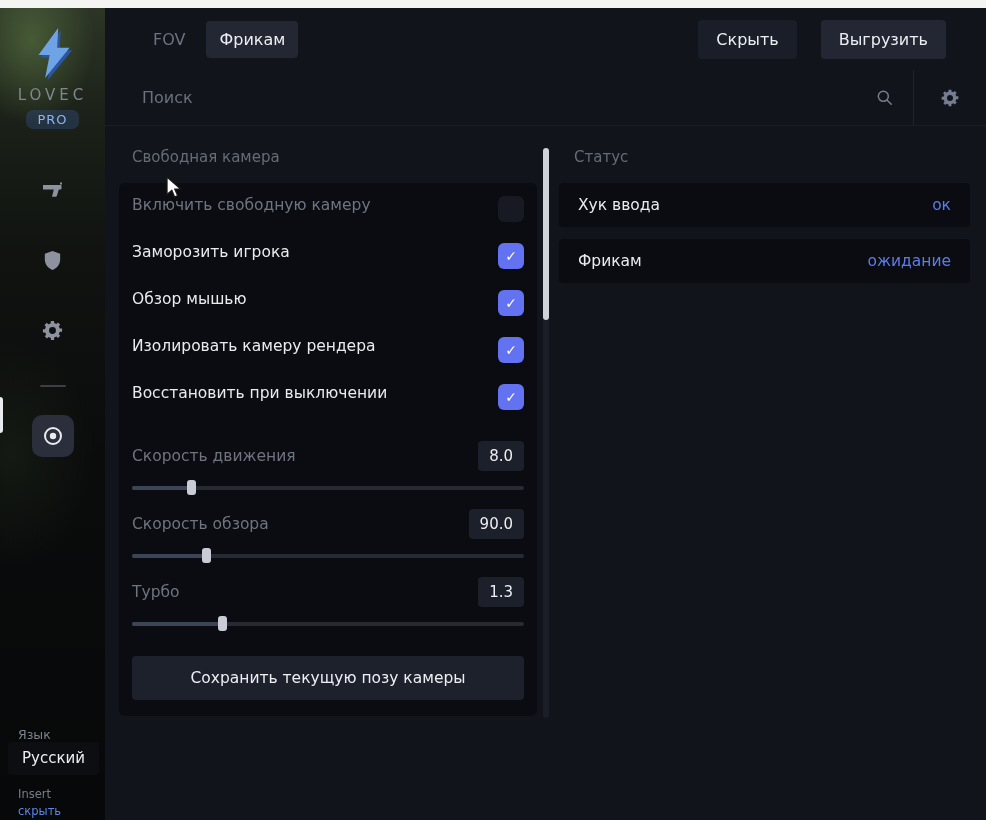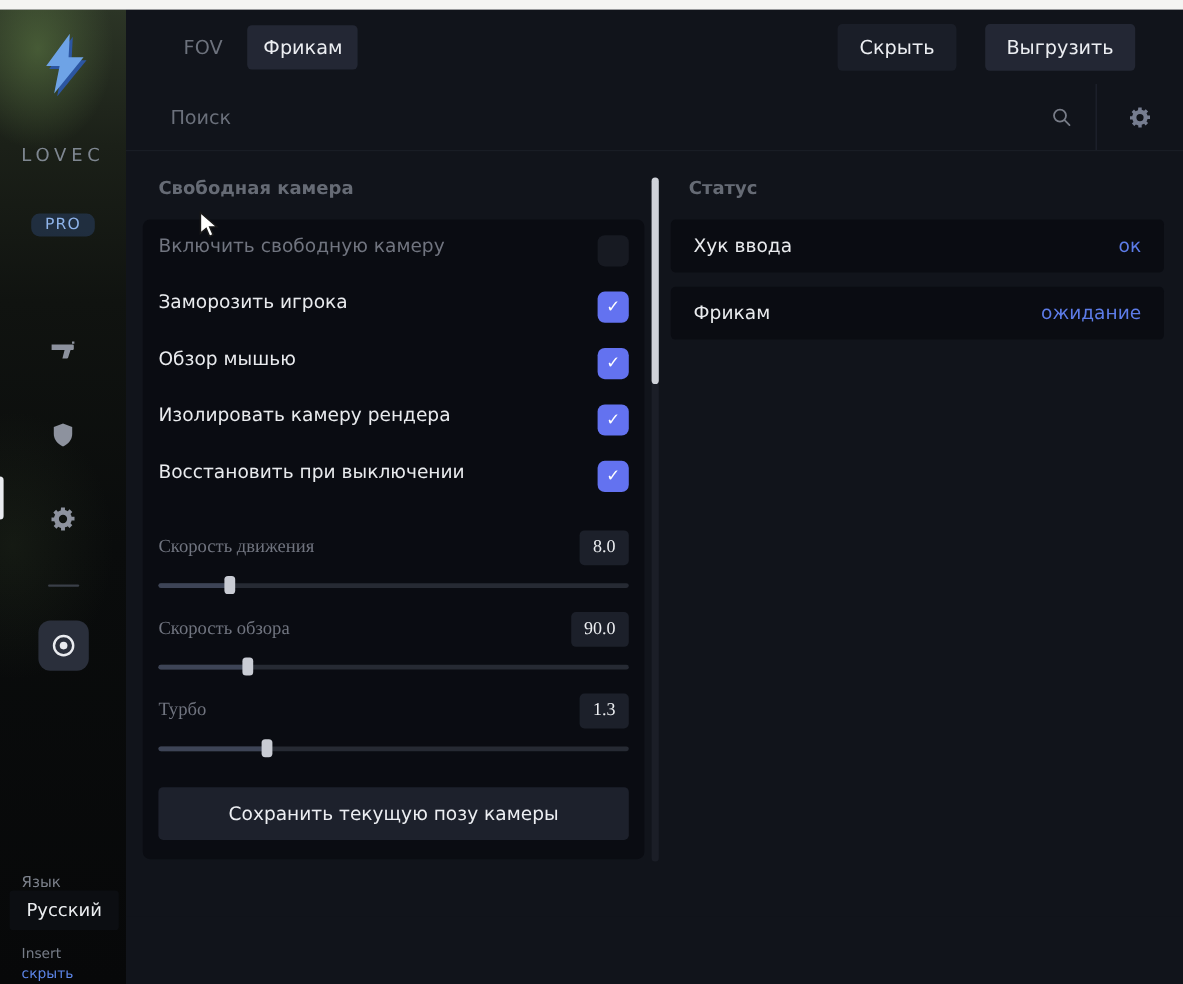--- a/index.html
+++ b/index.html
@@ -9,21 +9,21 @@
   
   .top-strip { position:absolute; left:0; top:0; width:986px; height:8px; background:#f4f4f2; z-index:5; }
 
   
   .sidebar {
     position:absolute; left:0; top:8px; width:105px; height:812px; z-index:4;
     background:
       radial-gradient(90px 120px at 30% 4%, rgba(96,126,70,0.55), rgba(40,52,30,0) 70%),
       radial-gradient(120px 160px at 10% 55%, rgba(52,66,40,0.25), rgba(20,24,16,0) 70%),
       linear-gradient(180deg, #2c3526 0%, #1b2018 14%, #101310 30%, #0a0c0c 55%, #070809 100%);
-    display:flex; flex-direction:column; align-items:center;gap:34px;
+    display:flex; flex-direction:column; align-items:center;
   }
   .logo-bolt { margin-top:18px; width:52px; height:54px; }
   .logo-text { margin-top:6px; color:#7f8791; font-size:15px; letter-spacing:4px; }
   .logo-badge { margin-top:6px; color:#8fb4ea; background:rgba(62,100,176,0.28); font-size:13px; letter-spacing:1px; padding:2px 11px; border-radius:7px; }
 
   .side-icons { margin-top:40px; display:flex; flex-direction:column; align-items:center; }
   .side-icon { width:42px; height:42px; display:flex; align-items:center; justify-content:center; border-radius:10px; margin-bottom:28px; cursor:pointer; }
   .side-icon svg { display:block; }
   .side-divider { width:26px; height:2px; background:#3a3f48; border-radius:1px; margin:6px 0 28px; }
   .side-icon.active { background:#2a2f3b; }
@@ -47,33 +47,33 @@
 
   .searchbar { height:56px; display:flex; align-items:stretch; border-bottom:1px solid #191d25; }
   .search-zone { flex:1; display:flex; align-items:center; padding:0 18px 0 37px; }
   .search-input { flex:1; background:transparent; border:none; outline:none; color:#e9ebee; font-size:16px; font-family:inherit; }
   .search-input::placeholder { color:#6b707b; }
   .search-icon { width:20px; height:20px; opacity:0.85; cursor:pointer; }
   .gear-zone { width:73px; display:flex; align-items:center; justify-content:center; border-left:1px solid #20242e; cursor:pointer; }
 
   .content { display:flex; padding:0 16px 0 14px; height:calc(812px - 119px); }
   .col-left { width:418px; }
-  .section-title { color:#666b75; font-size:15px; font-weight:bold; margin:22px 0 17px 13px; }
+  .section-title { color:#666b75; font-size:15px; font-weight:normal; margin:22px 0 17px 13px; }
   .col-right .section-title { margin-left:15px; }
 
   .panel { background:#0a0c12; border-radius:6px; padding:13px 13px 16px; }
 
   .toggle-row { height:47px; display:flex; justify-content:space-between; cursor:pointer; }
   .toggle-label { color:#e9ebee; font-size:15.5px; }
   .toggle-label.muted { color:#70747f; }
   .checkbox { width:26px; height:26px; border-radius:6px; background:#171a22; position:relative; flex:none; }
   .checkbox.checked { background:#6372f0; }
   .checkbox.checked::after { content:"✓"; position:absolute; left:0; top:0; width:26px; height:26px; display:flex; align-items:center; justify-content:center; color:#fff; font-size:14px; }
 
-  .slider-group { margin-top:5px;font-family:Liberation Serif, serif; }
+  .slider-group { margin-top:5px; }
   .slider-head { height:40px; display:flex; align-items:center; justify-content:space-between; }
   .slider-label { color:#70747f; font-size:15.5px; }
   .value-chip { background:#1c202a; color:#eceef1; font-size:15px; padding:6px 11px; border-radius:4px; }
   .slider { position:relative; height:15px; margin:4px 0 9px; cursor:pointer; }
   .slider .track { position:absolute; left:0; right:0; top:6px; height:4px; background:#262a33; border-radius:2px; }
   .slider .fill { position:absolute; left:0; top:6px; height:4px; background:#3d4456; border-radius:2px; width:0; }
   .slider .handle { position:absolute; top:0; width:9px; height:15px; background:#c9ccd4; border-radius:3px; }
 
   .save-btn { margin-top:16px; width:100%; height:44px; background:#1d212c; color:#eceef2; border:none; border-radius:4px; font-size:15.5px; font-family:inherit; cursor:pointer; }
 

